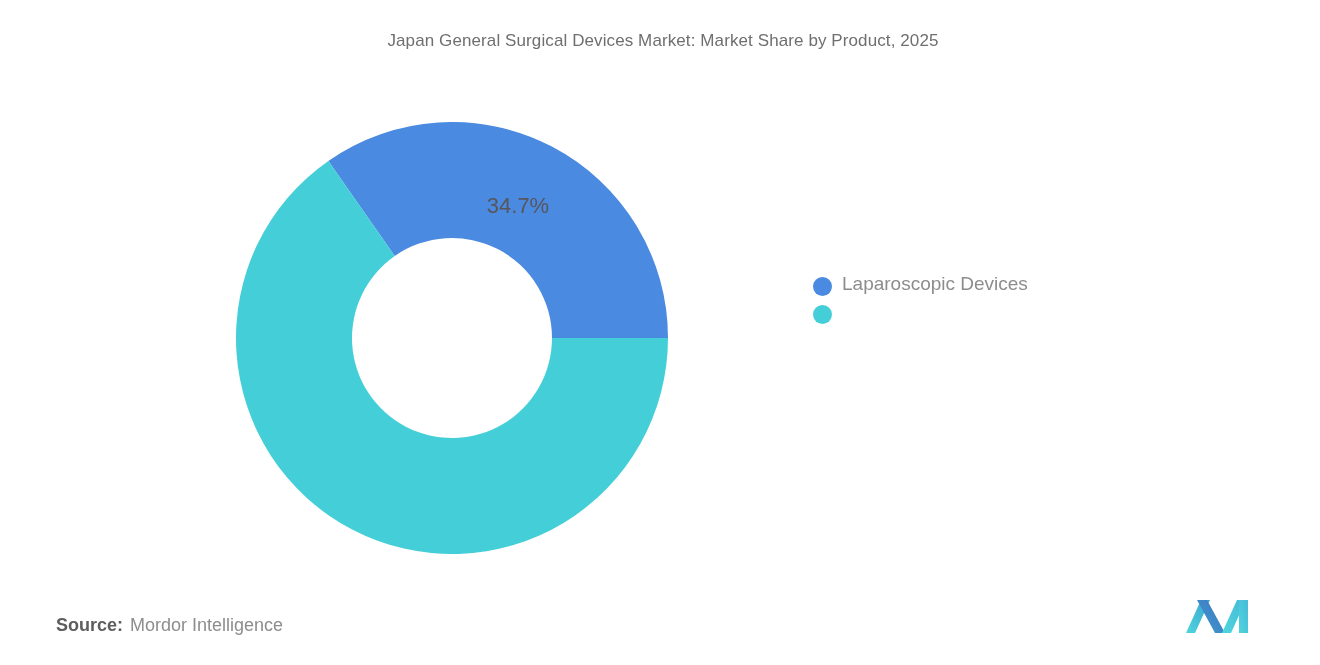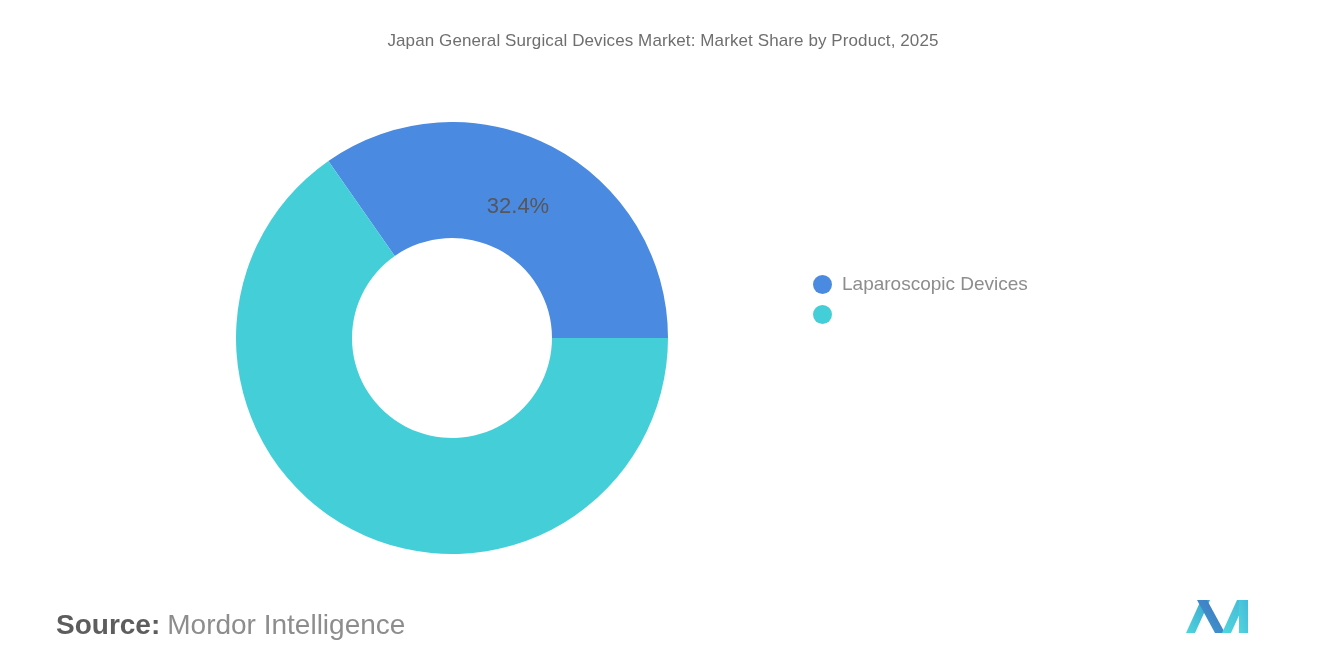--- a/index.html
+++ b/index.html
@@ -60,21 +60,21 @@
 
   
   #legend {
     position: absolute;
     left: 813px;
     top: 271px;
     width: 440px;
   }
   .legend-item {
     display: flex;
-    align-items: flex-start;
+    align-items: center;
     margin-bottom: 4px;
   }
   .legend-swatch {
     flex: 0 0 auto;
     width: 19px;
     height: 19px;
     border-radius: 50%;
     margin-top: 4px;
     margin-right: 10px;
   }
@@ -84,21 +84,21 @@
     color: #8d8d8d;
     line-height: 26px;
     max-width: 390px;
   }
 
   
   #source-line {
     position: absolute;
     left: 56px;
     top: 611px;
-    font-size: 28px;
+    font-size: 18px;
     line-height: 28px;
     white-space: nowrap;
   }
   #source-label {
     font-weight: 700;
     color: #5d5d5d;
   }
   #source-value {
     font-weight: 400;
     color: #8d8d8d;
@@ -122,21 +122,21 @@
 
   <div id="donut-wrap">
     <svg id="donut-svg" viewBox="0 0 432 432">
       <g id="donut-slices">
           <path d="M 92.35466087156834 38.89034438570232 A 216 216 0 0 1 432 216 L 316 216 A 100 100 0 0 0 158.7567874405409 134.0047890674548 Z" fill="#4a8ae0"></path>
           <path d="M 432 216 A 216 216 0 1 1 92.35466087156844 38.890344385702235 L 158.75678744054096 134.00478906745474 A 100 100 0 1 0 316 216 Z" fill="#44cfd8"></path>
         </g>
     </svg>
   </div>
 
-  <div id="slice-label-laparoscopic">32.4%</div>
+  <div id="slice-label-laparoscopic">34.7%</div>
 
   <div id="legend">
 
     <div class="legend-item">
       <span class="legend-swatch" style="background: rgb(74, 138, 224);"></span>
       <span class="legend-label">Laparoscopic Devices</span>
     </div>
 
     <div class="legend-item">
       <span class="legend-swatch" style="background: rgb(68, 207, 216);"></span>

